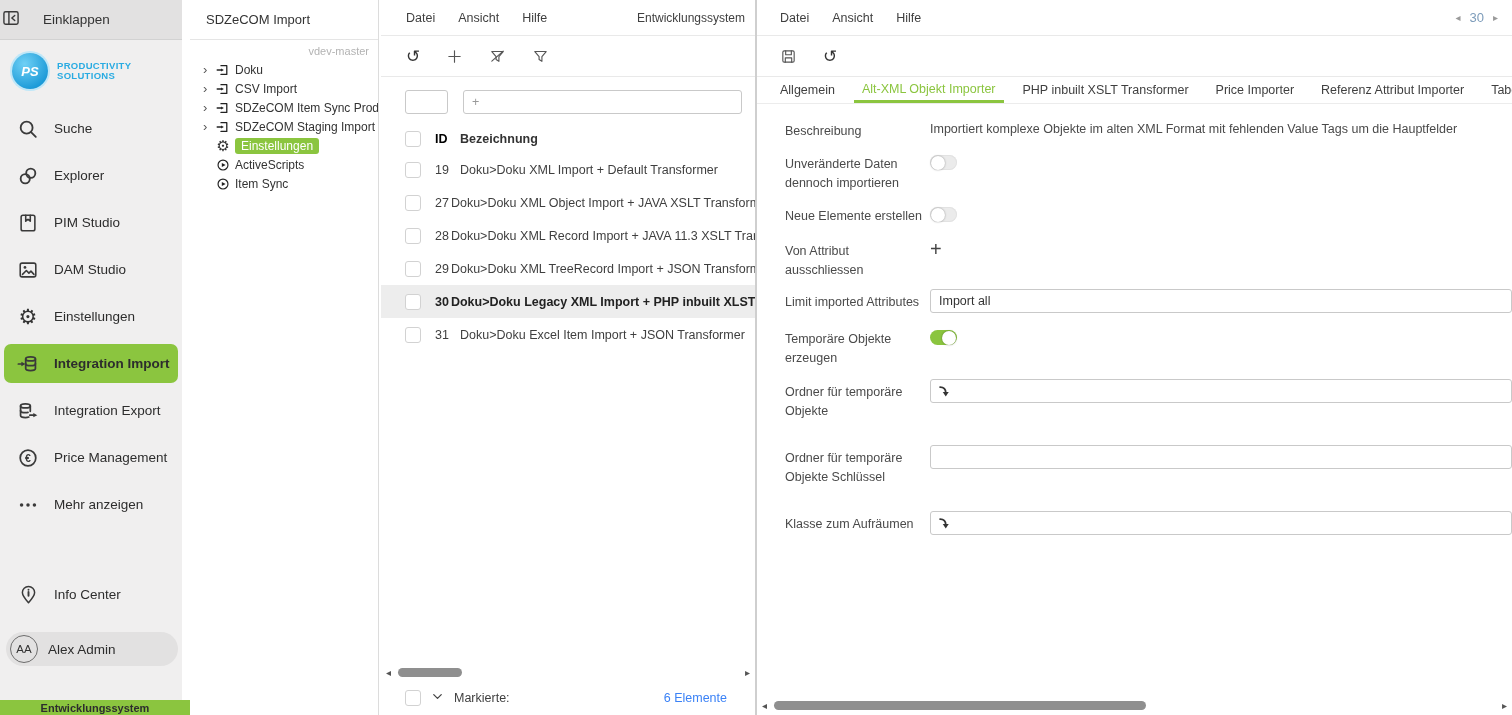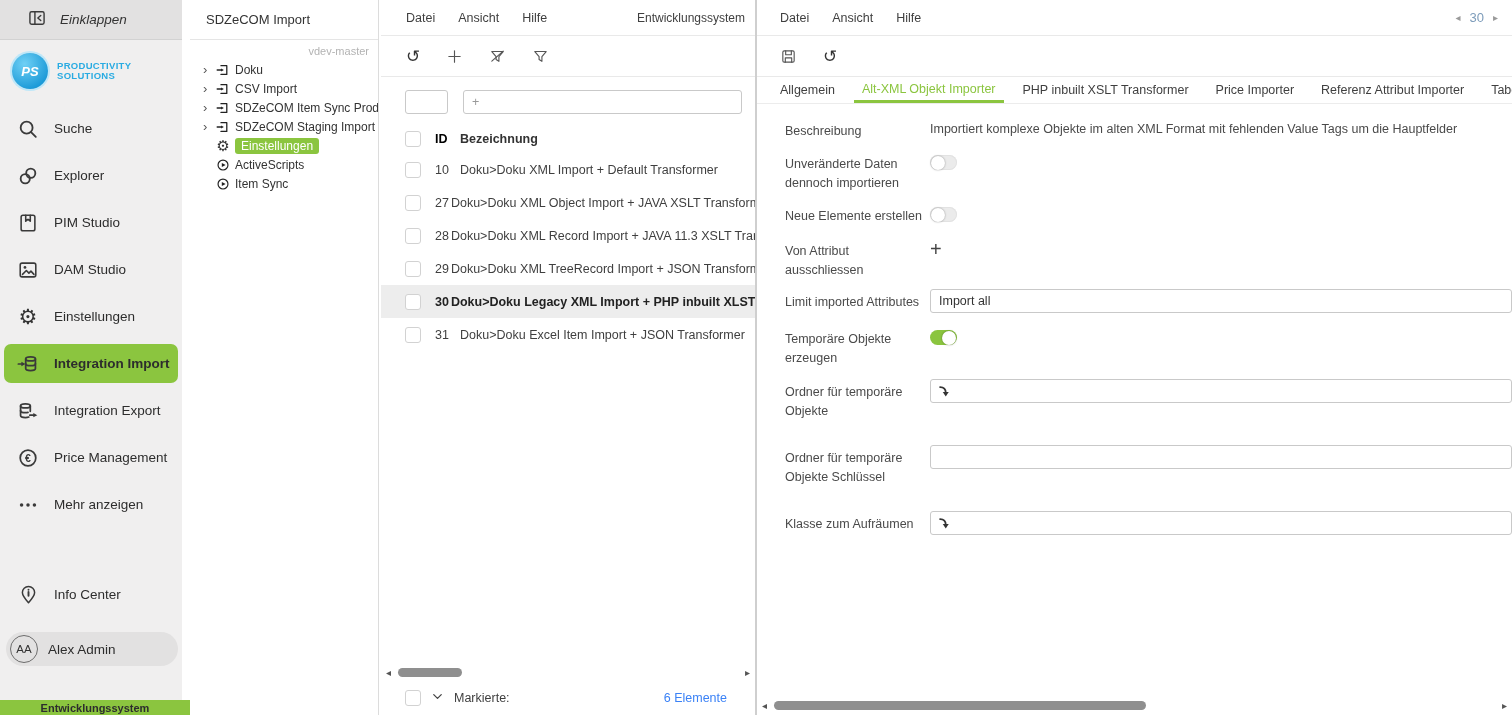--- a/index.html
+++ b/index.html
@@ -7,22 +7,22 @@
               font-family:"Liberation Sans", sans-serif; color:#333; }
   #root { position:relative; width:1512px; height:715px; }
 
   
   #sidebar { position:absolute; left:0; top:0; width:182px; height:700px; background:#f0efef; }
   #gutter  { position:absolute; left:182px; top:0; width:8px; height:700px; background:#fff; }
   #envbar  { position:absolute; left:0; top:700px; width:190px; height:15px; background:#8bc53f;
              display:flex; align-items:center; justify-content:center;
              font-size:11px; font-weight:bold; color:#2d2d2d; }
   .collapse-row { height:40px; background:#e2e1e1; border-bottom:1px solid #d2d2d2;
-                  display:flex; align-items:center; gap:13px; padding-left:27px;
-                  font-size:13.5px; color:#333; cursor:pointer;font-style:italic; }
+                  display:flex; align-items:center; gap:22px; padding-left:1px;
+                  font-size:13.5px; color:#333; cursor:pointer; }
   .brand-row { display:flex; align-items:center; gap:9px; margin:13px 0 16px 12px; }
   .logo-circle { width:36px; height:36px; border-radius:50%; flex:none;
                  background:radial-gradient(circle at 35% 30%, #6fd0f5, #1b9ad8 75%);
                  display:flex; align-items:center; justify-content:center;
                  color:#fff; font-weight:bold; font-style:italic; font-size:13px;
                  box-shadow:0 0 0 2px #bfe7f8; }
   .brand-text div { font-size:9.5px; font-weight:bold; color:#29abe2; letter-spacing:.3px; line-height:10.5px; }
   #side-items { margin-top:10px; }
   .side-item { height:47px; display:flex; align-items:center; gap:15px; padding-left:17px;
                font-size:13.5px; color:#2d2d2d; cursor:pointer; }
@@ -378,21 +378,21 @@
       <input class="tinput big" placeholder="+" style="">
     </div>
     <div class="thead">
       <div class="cb"></div>
       <span class="colid">ID</span>
       <span class="colname">Bezeichnung</span>
     </div>
     <div id="list-rows">
   <div class="lrow">
     <div class="cb"></div>
-    <span class="rid">10</span>
+    <span class="rid">19</span>
     <span class="rname">Doku&gt;Doku XML Import + Default Transformer</span>
   </div>
   <div class="lrow">
     <div class="cb"></div>
     <span class="rid">27</span>
     <span class="rname">Doku&gt;Doku XML Object Import + JAVA XSLT Transformer</span>
   </div>
   <div class="lrow">
     <div class="cb"></div>
     <span class="rid">28</span>

